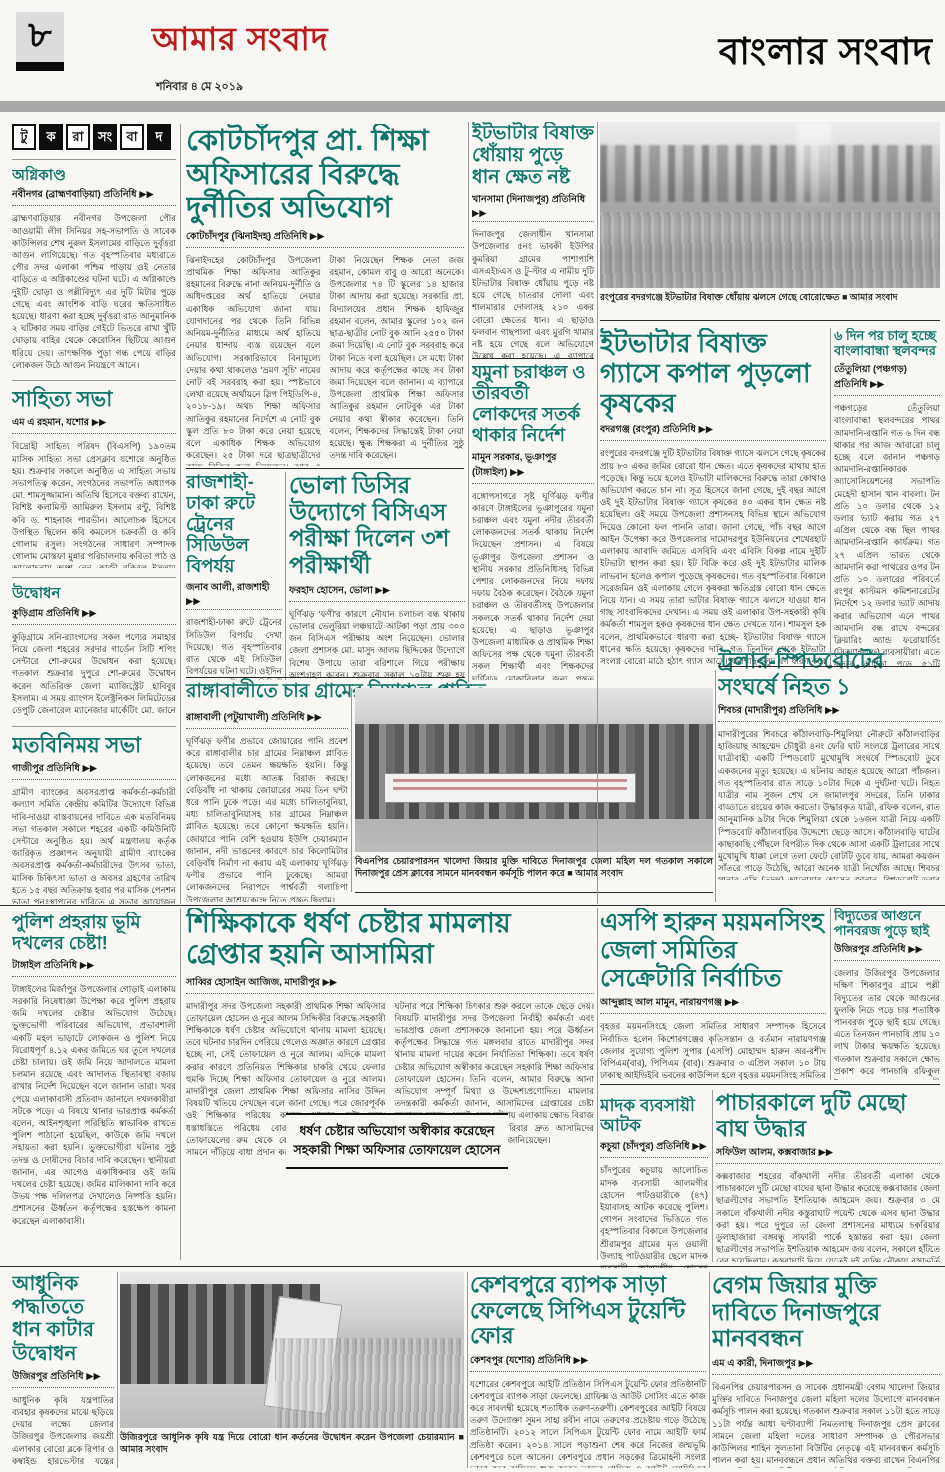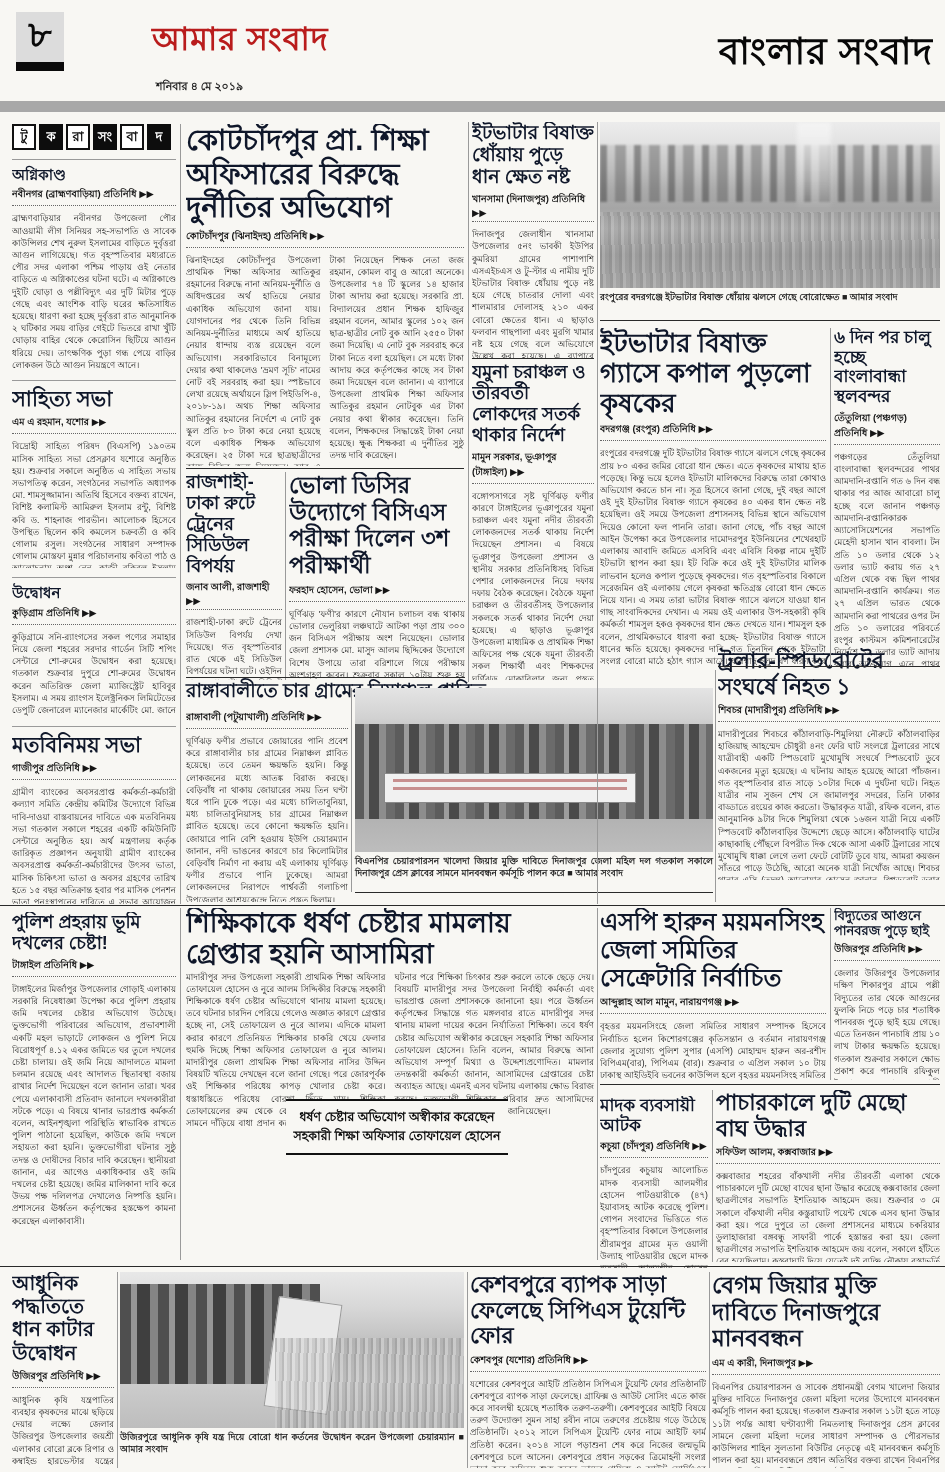--- a/index.html
+++ b/index.html
@@ -1,20 +1,20 @@
 <!DOCTYPE html>
 <html><head>
 <meta charset="utf-8">
 <style>
   html,body{margin:0;padding:0;background:#777;}
   .page{position:relative;width:945px;height:1472px;margin:0 auto;background:#f8f7f3;
         font-family:"Liberation Sans","DejaVu Sans",sans-serif;color:#111;overflow:hidden;}
   .abs{position:absolute;}
   .ov{overflow:hidden;}
-  .hl{font-weight:800;line-height:1.16;color:#0f172a;}
+  .hl{font-weight:800;line-height:1.16;color:#0f766e;}
   .by{font-weight:bold;font-size:9.5px;color:#151515;border-bottom:1px dotted #666;
       padding-bottom:3px;margin:4px 0 6px 0;}
   .bd{font-size:8.6px;line-height:1.42;text-align:justify;color:#1d1d1d;}
   .two{column-count:2;column-gap:9px;}
   .vr{position:absolute;width:1px;background:#9a9a9a;}
   .hr{position:absolute;height:1px;background:#2a2a2a;}
   .cap{font-size:9px;font-weight:bold;color:#222;line-height:1.32;text-align:justify;}
   
   .pn-box{position:absolute;left:16px;top:12px;width:48px;height:50px;background:#dcdcdc;
           display:flex;align-items:center;justify-content:center;font-size:36px;font-weight:800;color:#0a0a0a;}
@@ -140,21 +140,21 @@
   <div class="abs cap" style="left:600px;top:292px;width:340px;height:26px;">রংপুরের বদরগঞ্জে ইটভাটার বিষাক্ত ধোঁয়ায় ঝলসে গেছে বোরোক্ষেত ■ আমার সংবাদ</div>
   <div class="hr" style="left:600px;top:320px;width:340px;"></div>
 
   <div class="abs ov" style="left:600px;top:328px;width:226px;height:338px;">
     <div class="hl" style="font-size:26px;">ইটভাটার বিষাক্ত গ্যাসে কপাল পুড়লো কৃষকের</div>
     <div class="by">বদরগঞ্জ (রংপুর) প্রতিনিধি ▶▶</div>
     <div class="bd">রংপুরের বদরগঞ্জে দুটি ইটভাটার বিষাক্ত গ্যাসে ঝলসে গেছে কৃষকের প্রায় ৮০ একর জমির বোরো ধান ক্ষেত। এতে কৃষকদের মাথায় হাত পড়েছে। কিন্তু ভয়ে হলেও ইটভাটা মালিকদের বিরুদ্ধে তারা কোথাও অভিযোগ করতে চান না। সূত্র হিসেবে জানা গেছে, দুই বছর আগে ওই দুই ইটভাটার বিষাক্ত গ্যাসে কৃষকের ৪০ একর ধান ক্ষেত নষ্ট হয়েছিল। ওই সময়ে উপজেলা প্রশাসনসহ বিভিন্ন স্থানে অভিযোগ দিয়েও কোনো ফল পাননি তারা। জানা গেছে, পাঁচ বছর আগে আইন উপেক্ষা করে উপজেলার দামোদরপুর ইউনিয়নের শেখেরহাট এলাকায় আবাদি জমিতে এসবিবি এবং এবিসি বিকল্প নামে দুইটি ইটভাটা স্থাপন করা হয়। ইট বিক্রি করে ওই দুই ইটভাটার মালিক লাভবান হলেও কপাল পুড়েছে কৃষকদের। গত বৃহস্পতিবার বিকালে সরেজমিন ওই এলাকায় গেলে কৃষকরা ক্ষতিগ্রস্ত বোরো ধান ক্ষেতে নিয়ে যান। এ সময় তারা ভাটার বিষাক্ত গ্যাসে ঝলসে যাওয়া ধান গাছ সাংবাদিকদের দেখান। এ সময় ওই এলাকার উপ-সহকারী কৃষি কর্মকর্তা শামসুল হকও কৃষকদের ধান ক্ষেত দেখতে যান। শামসুল হক বলেন, প্রাথমিকভাবে ধারণা করা হচ্ছে- ইটভাটার বিষাক্ত গ্যাসে ধানের ক্ষতি হয়েছে। কৃষকদের দাবি, গত তিনদিন থেকে ইটভাটা সংলগ্ন বোরো মাঠে হঠাৎ গ্যাস আসে। ধানগাছ হলুদ বর্ণ ধারণ করে আর শীষ শুকিয়ে যেতে থাকে। আর্নশপাড়া গ্রামের গৃহবধূ লাইলী বেগম (৩০) বলেন, 'ভাই, ইটভাটা হামার সব শ্যাষ করি দিল। এখন ক্যামোন করি ব্যাংকের টাকা (ঋণ) শোধ করমো, সন্তানদের মুখে দুই মুঠ ভাত তুলি দিমো এই চিন্তায় বাঁচছি না।' ওই গৃহবধূর বিষয়ে জানা যায়, তার স্বামী শাহিনুর ইসলাম (৩৫), পেশায় দিনমজুর। তাদের তিন সন্তান রয়েছে। তারা স্কুলে লেখাপড়া করে। গৃহবধূ লাভলী বেগম একটি গরু কিনেছিল। সেটি বড় করে তুলেন। দুই মাস আগে তিনি গরুটি হাজার টাকায় বিক্রি করে এক ব্যক্তির কাছ থেকে বোরো চাষের জন্য জমি চুক্তিতে নেন। এরপর বোরো ধান লাগাতে এবং পরিচর্যায় খরচ করতে টাকা একটি এনজিও থেকে ঋণ করেন। লাগান ব্রিধান ১৬ ধান। তা দিয়ে ব্যাংকের ঋণ পরিশোধ করবেন এবং সন্তানদের লেখাপড়া খরচ চালাবেন। ইটভাটার বিষাক্ত গ্যাসের কারণে তার সেই আশা ধূলিসাৎ হয়েছে।</div>
   </div>
 
   <div class="abs ov" style="left:834px;top:328px;width:106px;height:338px;">
-    <div class="hl" style="font-size:17px;">৬ দিন পর চালু হচ্ছে বাংলাবান্ধা স্থলবন্দর</div>
+    <div class="hl" style="font-size:13px;">৬ দিন পর চালু হচ্ছে বাংলাবান্ধা স্থলবন্দর</div>
     <div class="by">তেঁতুলিয়া (পঞ্চগড়) প্রতিনিধি ▶▶</div>
     <div class="bd">পঞ্চগড়ের তেঁতুলিয়া বাংলাবান্ধা স্থলবন্দরের পাথর আমদানি-রপ্তানি গত ৬ দিন বন্ধ থাকার পর আজ আবারো চালু হচ্ছে বলে জানান পঞ্চগড় আমদানি-রপ্তানিকারক অ্যাসোসিয়েশনের সভাপতি মেহেদী হাসান খান বাবলা। টন প্রতি ১০ ডলার থেকে ১২ ডলার ভ্যাট করায় গত ২৭ এপ্রিল থেকে বন্ধ ছিল পাথর আমদানি-রপ্তানি কার্যক্রম। গত ২৭ এপ্রিল ভারত থেকে আমদানি করা পাথরের ওপর টন প্রতি ১০ ডলারের পরিবর্তে রংপুর কাস্টমস কমিশনারেটের নির্দেশে ১২ ডলার ভ্যাট আদায় করার অভিযোগ এনে পাথর আমদানি বন্ধ রাখে বন্দরের ক্লিয়ারিং অ্যান্ড ফরোয়ার্ডিং (সিঅ্যান্ডএফ) ব্যবসায়ীরা। এতে বন্দরে আটকা পড়ে ৫১টি পাথরবোঝাই ট্রাক। গত বৃহস্পতিবার রংপুর কাস্টমস কমিশনারেটের সঙ্গে পঞ্চগড়ের বাংলাবান্ধা স্থলবন্দর, লালমনিরহাটের বুড়িমারী স্থলবন্দর ও কুড়িগ্রামের বন্ধ সোনাহাট বন্দরের তিন সমিতি এক সভায় এ সিদ্ধান্ত নেয় বলে জানা যায়। সিঅ্যান্ডএফ সূত্রে জানা যায়, ভারত থেকে আমদানি করা পাথরে হঠাৎ ১০ ডলারের পরিবর্তে ১২ ডলার করায় বিপাকে পড়ে যায় ব্যবসায়ীরা।</div>
   </div>
 
   <div class="abs hl" style="left:186px;top:680px;width:300px;font-size:19px;">রাঙ্গাবালীতে চার গ্রামের নিম্নাঞ্চল প্লাবিত</div>
   <div class="abs ov" style="left:186px;top:706px;width:162px;height:196px;">
     <div class="by">রাঙ্গাবালী (পটুয়াখালী) প্রতিনিধি ▶▶</div>
     <div class="bd">ঘূর্ণিঝড় ফণীর প্রভাবে জোয়ারের পানি প্রবেশ করে রাঙ্গাবালীর চার গ্রামের নিম্নাঞ্চল প্লাবিত হয়েছে। তবে তেমন ক্ষয়ক্ষতি হয়নি। কিন্তু লোকজনের মধ্যে আতঙ্ক বিরাজ করছে। বেড়িবাঁধ না থাকায় জোয়ারের সময় তিন ঘণ্টা ধরে পানি ঢুকে পড়ে। এর মধ্যে চালিতাবুনিয়া, মধ্য চালিতাবুনিয়াসহ চার গ্রামের নিম্নাঞ্চল প্লাবিত হয়েছে। তবে কোনো ক্ষয়ক্ষতি হয়নি। জোয়ারে পানি বেশি হওয়ায় ইউপি চেয়ারম্যান জানান, নদী ভাঙনের কারণে চার কিলোমিটার বেড়িবাঁধ নির্মাণ না করায় এই এলাকায় ঘূর্ণিঝড় ফণীর প্রভাবে পানি ঢুকেছে। আমরা লোকজনদের নিরাপদে পার্শ্ববর্তী গলাচিপা উপজেলার আশ্রয়কেন্দ্রে নিতে প্রস্তুত ছিলাম।</div>
   </div>
 
@@ -177,22 +177,23 @@
   <div class="hr" style="left:0;top:905px;width:945px;"></div>
 
   <div class="abs ov" style="left:12px;top:912px;width:164px;height:348px;">
     <div class="hl" style="font-size:18px;">পুলিশ প্রহরায় ভূমি দখলের চেষ্টা!</div>
     <div class="by">টাঙ্গাইল প্রতিনিধি ▶▶</div>
     <div class="bd">টাঙ্গাইলের মির্জাপুর উপজেলার গোড়াই এলাকায় সরকারি নিষেধাজ্ঞা উপেক্ষা করে পুলিশ প্রহরায় জমি দখলের চেষ্টার অভিযোগ উঠেছে। ভুক্তভোগী পরিবারের অভিযোগ, প্রভাবশালী একটি মহল ভাড়াটে লোকজন ও পুলিশ নিয়ে বিরোধপূর্ণ ৪.১২ একর জমিতে ঘর তুলে দখলের চেষ্টা চালায়। ওই জমি নিয়ে আদালতে মামলা চলমান রয়েছে এবং আদালত স্থিতাবস্থা বজায় রাখার নির্দেশ দিয়েছেন বলে জানান তারা। খবর পেয়ে এলাকাবাসী প্রতিবাদ জানালে দখলকারীরা সটকে পড়ে। এ বিষয়ে থানার ভারপ্রাপ্ত কর্মকর্তা বলেন, আইনশৃঙ্খলা পরিস্থিতি স্বাভাবিক রাখতে পুলিশ পাঠানো হয়েছিল, কাউকে জমি দখলে সহায়তা করা হয়নি। ভুক্তভোগীরা ঘটনার সুষ্ঠু তদন্ত ও দোষীদের বিচার দাবি করেছেন। স্থানীয়রা জানান, এর আগেও একাধিকবার ওই জমি দখলের চেষ্টা হয়েছে। জমির মালিকানা দাবি করে উভয় পক্ষ দলিলপত্র দেখালেও নিষ্পত্তি হয়নি। প্রশাসনের ঊর্ধ্বতন কর্তৃপক্ষের হস্তক্ষেপ কামনা করেছেন এলাকাবাসী।</div>
   </div>
 
   <div class="abs ov" style="left:186px;top:908px;width:408px;height:352px;">
     <div class="hl" style="font-size:27px;">শিক্ষিকাকে ধর্ষণ চেষ্টার মামলায় গ্রেপ্তার হয়নি আসামিরা</div>
+    <div class="by">সাব্বির হোসাইন আজিজ, মাদারীপুর ▶▶</div>
     <div class="bd two" style="height:232px;">মাদারীপুর সদর উপজেলা সহকারী প্রাথমিক শিক্ষা অফিসার তোফায়েল হোসেন ও নুরে আলম সিদ্দিকীর বিরুদ্ধে সহকারী শিক্ষিকাকে ধর্ষণ চেষ্টার অভিযোগে থানায় মামলা হয়েছে। তবে ঘটনার চারদিন পেরিয়ে গেলেও অজ্ঞাত কারণে গ্রেপ্তার হচ্ছে না, সেই তোফায়েল ও নুরে আলম। এদিকে মামলা করার কারণে প্রতিনিয়ত শিক্ষিকার চাকরি খেয়ে ফেলার হুমকি দিচ্ছে শিক্ষা অফিসার তোফায়েল ও নুরে আলম। মাদারীপুর জেলা প্রাথমিক শিক্ষা অফিসার নাসির উদ্দিন বিষয়টি খতিয়ে দেখছেন বলে জানা গেছে। পরে জোরপূর্বক ওই শিক্ষিকার পরিধেয় কাপড় খোলার চেষ্টা করে। ধস্তাধস্তিতে পরিধেয় বোরখা ছিঁড়ে যায়। শিক্ষিকা তোফায়েলের রুম থেকে বেরিয়ে যেতে চাইলে দরজার সামনে দাঁড়িয়ে বাধা প্রদান করেন নুরে আলম সিদ্দিকী। এই ঘটনার পরে শিক্ষিকা চিৎকার শুরু করলে তাকে ছেড়ে দেয়। বিষয়টি মাদারীপুর সদর উপজেলা নির্বাহী কর্মকর্তা এবং ভারপ্রাপ্ত জেলা প্রশাসককে জানানো হয়। পরে ঊর্ধ্বতন কর্তৃপক্ষের সিদ্ধান্তে গত মঙ্গলবার রাতে মাদারীপুর সদর থানায় মামলা দায়ের করেন নির্যাতিতা শিক্ষিকা। তবে ধর্ষণ চেষ্টার অভিযোগ অস্বীকার করেছেন সহকারি শিক্ষা অফিসার তোফায়েল হোসেন। তিনি বলেন, আমার বিরুদ্ধে আনা অভিযোগ সম্পূর্ণ মিথ্যা ও উদ্দেশ্যপ্রণোদিত। মামলার তদন্তকারী কর্মকর্তা জানান, আসামিদের গ্রেপ্তারের চেষ্টা অব্যাহত আছে। এমনই এসব ঘটনায় এলাকায় ক্ষোভ বিরাজ করছে। ভুক্তভোগী শিক্ষিকার পরিবার দ্রুত আসামিদের গ্রেপ্তার ও দৃষ্টান্তমূলক শাস্তির দাবি জানিয়েছেন।</div>
-    <div class="pq" style="left:100px;top:191px;width:212px;">ধর্ষণ চেষ্টার অভিযোগ অস্বীকার করেছেন সহকারী শিক্ষা অফিসার তোফায়েল হোসেন</div>
+    <div class="pq" style="left:100px;top:205px;width:212px;">ধর্ষণ চেষ্টার অভিযোগ অস্বীকার করেছেন সহকারী শিক্ষা অফিসার তোফায়েল হোসেন</div>
   </div>
 
   <div class="abs ov" style="left:600px;top:908px;width:226px;height:172px;">
     <div class="hl" style="font-size:24px;">এসপি হারুন ময়মনসিংহ জেলা সমিতির সেক্রেটারি নির্বাচিত</div>
     <div class="by">আব্দুল্লাহ আল মামুন, নারায়ণগঞ্জ ▶▶</div>
     <div class="bd">বৃহত্তর ময়মনসিংহে জেলা সমিতির সাধারণ সম্পাদক হিসেবে নির্বাচিত হলেন কিশোরগঞ্জের কৃতিসন্তান ও বর্তমান নারায়ণগঞ্জ জেলার সুযোগ্য পুলিশ সুপার (এসপি) মোহাম্মদ হারুন অর-রশীদ বিপিএম(বার), পিপিএম (বার)। শুক্রবার ৩ এপ্রিল সকাল ১০ টায় ঢাকাস্থ আইডিইবি ভবনের কাউন্সিল হলে বৃহত্তর ময়মনসিংহ সমিতির দ্বি-বার্ষিক সাধারণ সভা- ২০১৯ ও নির্বাচনে তাকে নির্বাচিত করেন সদস্যরা। এ নির্বাচনের মাধ্যমে আগামী ২ বছরের জন্য নতুন কমিটি নির্বাচিত হয়। উক্ত নির্বাচনে বৃহত্তর ময়মনসিংহ তথা (জামালপুর, শেরপুর, টাঙ্গাইল, কিশোরগঞ্জ, নেত্রকোনা ও ময়মনসিংহ) জেলার সমিতির সদস্যদের সমর্থনে সভাপতি হিসেবে নির্বাচিত হন মো. আবুল কালাম আজাদ, মুখ্য সমন্বয়ক, এসডিজি প্রধানমন্ত্রীর কার্যালয়। এসময় সংগঠনের অন্যান্য নেতৃবৃন্দসহ বৃহত্তর ময়মনসিংহে জেলা সমিতির সদস্যরা উপস্থিত ছিলেন।</div>
   </div>
 
   <div class="abs ov" style="left:834px;top:908px;width:106px;height:172px;">
     <div class="hl" style="font-size:13px;">বিদ্যুতের আগুনে পানবরজ পুড়ে ছাই</div>

